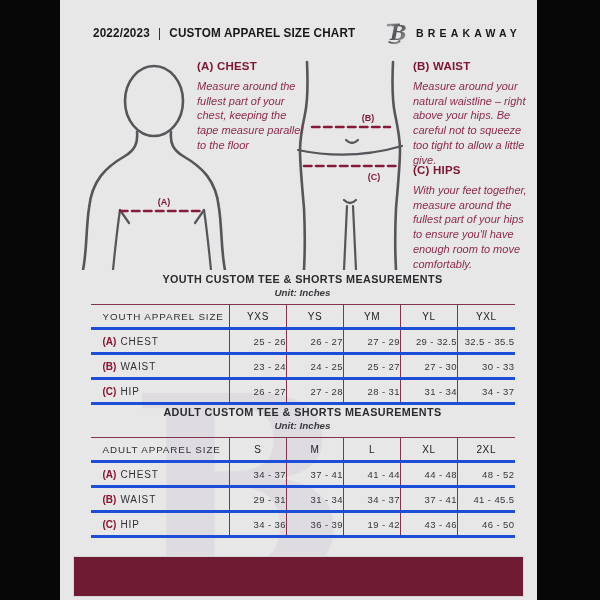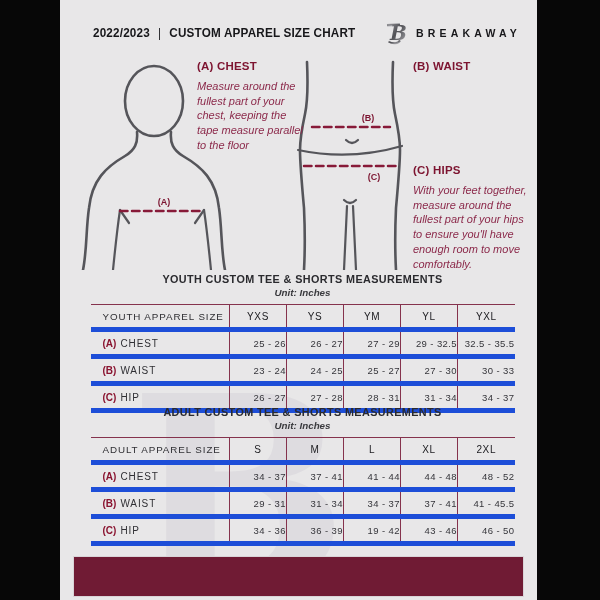--- a/index.html
+++ b/index.html
@@ -33,21 +33,21 @@
   .fig text{font-family:"Liberation Sans",sans-serif;font-weight:bold;font-size:9px;fill:#7c1430;}
   
   .section{position:absolute;left:0;width:485px;z-index:1;}
   #youth-section{top:273px;}
   #adult-section{top:406px;}
   .tbl-title{text-align:center;font-weight:bold;font-size:10.8px;color:#2a2a2e;letter-spacing:.4px;}
   .tbl-unit{text-align:center;font-style:italic;font-size:9.8px;color:#3a3a3e;margin-top:2px;font-weight:bold;}
   table{margin:6px auto 0;width:424px;border-collapse:collapse;table-layout:fixed;}
   col.lab{width:139px;}
   col.sz{width:57px;}
-  th,td{height:22px;padding:0;border-top:1px solid #85324d;border-bottom:5px solid #1d4ed8;}
+  th,td{height:22px;padding:0;border-top:1px solid #85324d;border-bottom:3px solid #1d4ed8;}
   th+th,td+td{border-left:1px solid #85324d;}
   th.label-h{text-align:left;padding-left:12px;font-weight:normal;font-size:9.8px;color:#2f2f33;letter-spacing:.9px;}
   th.size-h{font-weight:normal;font-size:10px;color:#202024;letter-spacing:.6px;text-align:center;}
   td.row-label{text-align:left;padding-left:12px;font-size:10px;color:#2f2f33;letter-spacing:.9px;}
   td.row-label .key{color:#8a1430;font-weight:bold;margin-right:4px;letter-spacing:0;}
   td.val{text-align:right;font-size:9.5px;color:#35353a;letter-spacing:.4px;}
   
   .footer-bar{position:absolute;left:13px;top:556px;width:451px;height:41px;background:#701b34;
               border:1px solid #d9d4d7;box-sizing:border-box;z-index:1;}
 </style>
@@ -104,20 +104,21 @@
     <text x="78" y="63" text-anchor="middle">(B)</text>
     <text x="84" y="122" text-anchor="middle">(C)</text>
   </svg>
 
   <div id="chest-block" class="m-block">
     <div class="m-head"><span>(A)</span> <span>CHEST</span></div>
     <p class="m-text">Measure around the fullest part of your chest, keeping the tape measure parallel to the floor</p>
   </div>
   <div id="waist-block" class="m-block">
     <div class="m-head"><span>(B)</span> <span>WAIST</span></div>
+    <p class="m-text">Measure around your natural waistline – right above your hips. Be careful not to squeeze too tight to allow a little give.</p>
   </div>
   <div id="hips-block" class="m-block">
     <div class="m-head"><span>(C)</span> <span>HIPS</span></div>
     <p class="m-text">With your feet together, measure around the fullest part of your hips to ensure you'll have enough room to move comfortably.</p>
   </div>
 
   <div id="youth-section" class="section">
     <div class="tbl-title">YOUTH CUSTOM TEE &amp; SHORTS MEASUREMENTS</div>
     <div class="tbl-unit">Unit: Inches</div>
     <table>

